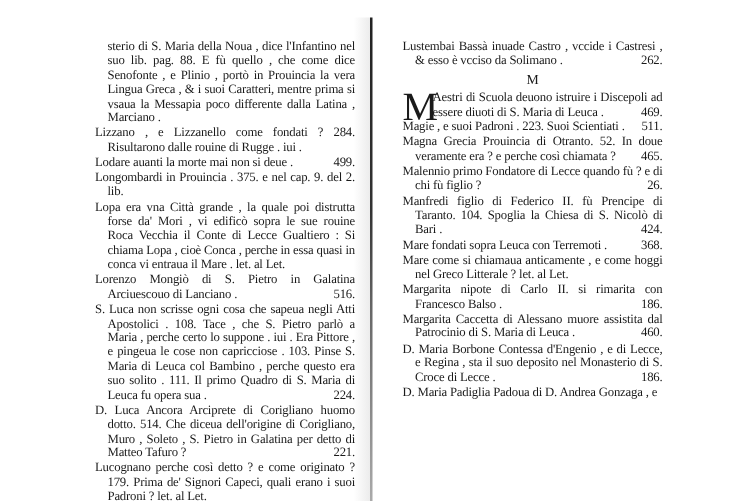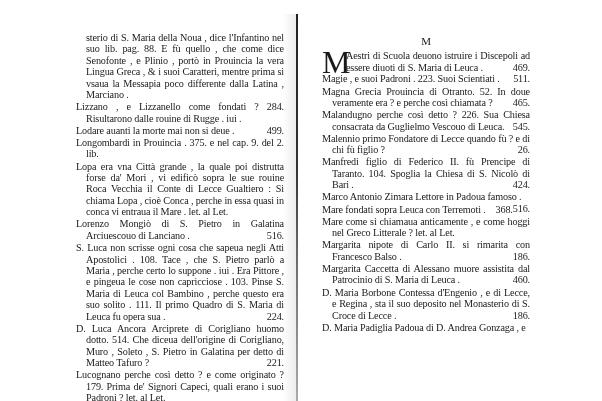--- a/index.html
+++ b/index.html
@@ -46,32 +46,31 @@
     <div class="entry"><span>Lucognano perche così detto ? e come originato ? 179. Prima de' Signori Capeci, quali erano i suoi Padroni ? let. al Let.</span></div>
 
   </div>
 </div>
 
 <div class="gutter-shade"></div>
 <div class="gutter-line"></div>
 
 <div class="page page-right">
   <div class="col col-right">
+    <div class="entry"><span>Lustembai Bassà inuade Castro , vccide i Castresi , &amp; esso è vcciso da Solimano .</span> <span class="num">262.</span></div>
     <div class="section-letter">M</div>
     <div class="dropcap-entry">
       <span class="dropcap">M</span>
       <span>Aestri di Scuola deuono istruire i Discepoli ad essere diuoti di S. Maria di Leuca .</span>
       <span class="num" style="float:right">469.</span>
     </div>
     <div class="entry"><span>Magie , e suoi Padroni . 223. Suoi Scientiati .</span> <span class="num">511.</span></div>
     <div class="entry"><span>Magna Grecia Prouincia di Otranto. 52. In doue veramente era ? e perche così chiamata ?</span> <span class="num">465.</span></div>
-    <div class="entry"><span>Malandugno perche così detto ? 226. Sua Chiesa consacrata da Guglielmo Vescouo di Leuca.</span> <span class="num">545.</span></div>
     <div class="entry"><span>Malennio primo Fondatore di Lecce quando fù ? e di chi fù figlio ?</span> <span class="num">26.</span></div>
     <div class="entry"><span>Manfredi figlio di Federico II. fù Prencipe di Taranto. 104. Spoglia la Chiesa di S. Nicolò di Bari .</span> <span class="num">424.</span></div>
-    <div class="entry"><span>Marco Antonio Zimara Lettore in Padoua famoso .</span> <span class="num">516.</span></div>
     <div class="entry"><span>Mare fondati sopra Leuca con Terremoti .</span> <span class="num">368.</span></div>
     <div class="entry"><span>Mare come si chiamaua anticamente , e come hoggi nel Greco Litterale ? let. al Let.</span></div>
     <div class="entry"><span>Margarita nipote di Carlo II. si rimarita con Francesco Balso .</span> <span class="num">186.</span></div>
     <div class="entry"><span>Margarita Caccetta di Alessano muore assistita dal Patrocinio di S. Maria di Leuca .</span> <span class="num">460.</span></div>
     <div class="entry"><span>D. Maria Borbone Contessa d'Engenio , e di Lecce, e Regina , sta il suo deposito nel Monasterio di S. Croce di Lecce .</span> <span class="num">186.</span></div>
     <div class="entry"><span>D. Maria Padiglia Padoua di D. Andrea Gonzaga , e</span></div>
 
   </div>
 </div>
 

